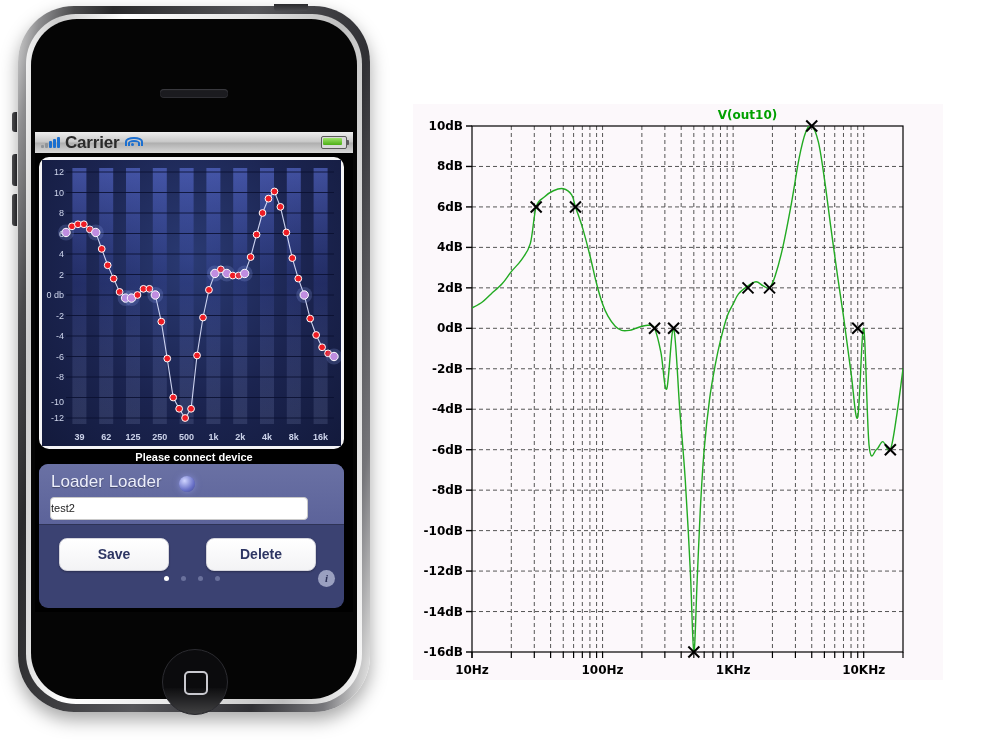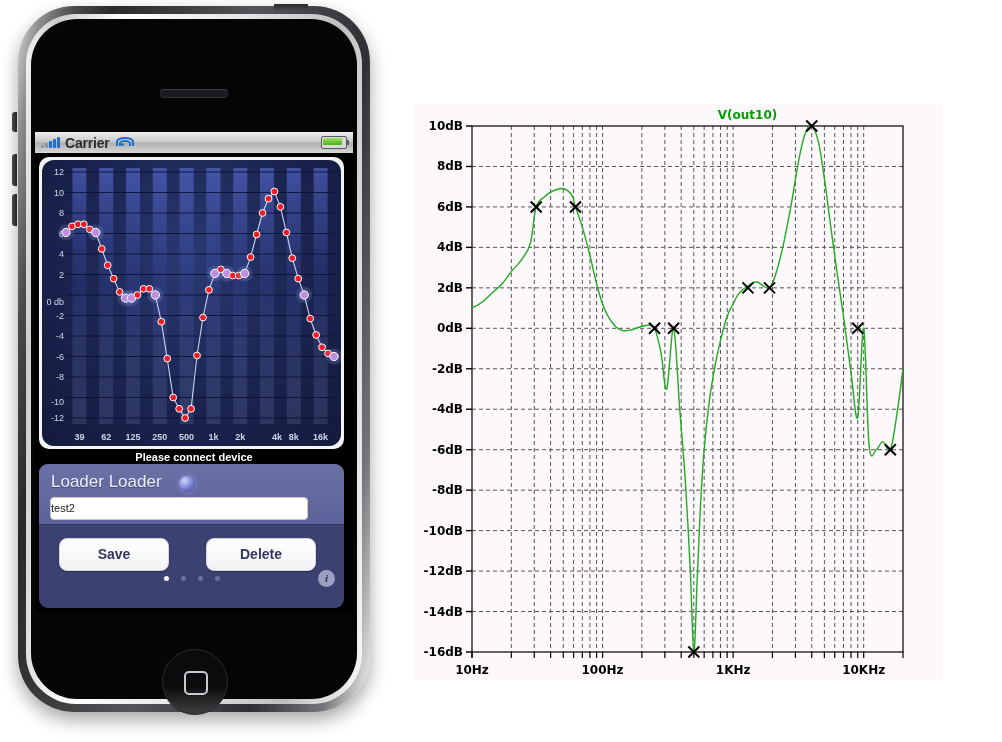--- a/index.html
+++ b/index.html
@@ -38,21 +38,21 @@
       background:linear-gradient(180deg,#eeeeee 0%,#c7c7c7 48%,#aeaeae 52%,#d8d8d8 100%);
       display:flex;align-items:center;}
   .sb-left{display:flex;align-items:center;gap:5px;padding-left:6px;}
   .bars{display:flex;align-items:flex-end;gap:1px;height:10px;}
   .bars i{display:block;width:3px;border-radius:1px;background:#1b6fd0;}
   .bars i:nth-child(1){height:3px;background:#8f9499;}
   .bars i:nth-child(2){height:5px;background:#8f9499;}
   .bars i:nth-child(3){height:7px;}
   .bars i:nth-child(4){height:9px;}
   .bars i:nth-child(5){height:11px;}
-  .carrier{font-size:14px;font-weight:bold;color:#2b2b2b;letter-spacing:-.2px;}
+  .carrier{font-size:17px;font-weight:bold;color:#2b2b2b;letter-spacing:-.2px;}
   .wifi{position:relative;width:16px;height:12px;}
   .wifi span{position:absolute;left:50%;border:2px solid #1b6fd0;border-bottom:none;
       border-radius:50% 50% 0 0;}
   .wifi .w1{width:14px;height:7px;margin-left:-7px;top:0;}
   .wifi .w2{width:8px;height:4px;margin-left:-4px;top:3px;}
   .wifi .w3{width:3px;height:3px;margin-left:-1.5px;top:6px;border-radius:50%;
       background:#1b6fd0;border:none;}
   .sb-time{position:absolute;left:0;width:100%;text-align:center;font-size:13px;
       font-weight:bold;color:#1a1a1a;letter-spacing:.3px;}
   .sb-right{margin-left:auto;padding-right:6px;display:flex;align-items:center;}
@@ -60,21 +60,21 @@
       background:#d9d9d9;}
   .batt em{position:absolute;left:1px;top:1px;width:19px;height:7px;border-radius:1px;
       background:linear-gradient(180deg,#9ee36a,#4caf16);}
   .batt:after{content:"";position:absolute;right:-3px;top:3px;width:2px;height:5px;
       background:#5a5a5a;border-radius:0 1px 1px 0;}
 
   
   .app{position:absolute;left:0;top:21px;width:318px;height:459px;background:#000;}
   .eq-frame{position:absolute;left:4px;top:4px;width:305px;height:292px;border-radius:10px;
       background:#f4f4f6;padding:3px;box-sizing:border-box;}
-  .eq-inner{position:relative;width:100%;height:100%;border-radius:12px;overflow:hidden;
+  .eq-inner{position:relative;width:100%;height:100%;border-radius:0;overflow:hidden;
       background:radial-gradient(ellipse at 50% 35%,#2a3a73 0%,#1b2450 55%,#131a3c 100%);}
   .eq-svg{position:absolute;left:0;top:0;}
   .eq-ylab{position:absolute;right:100%;transform:translateY(-50%);
       color:#cfd6ec;font-size:9px;white-space:nowrap;}
   .ylab-holder{position:absolute;left:22px;top:0;width:0;height:100%;}
   .xlab-holder{position:absolute;left:0;bottom:2px;width:100%;height:12px;}
   .eq-xlab{position:absolute;transform:translateX(-50%);color:#ccd3ea;font-size:9px;
       font-weight:bold;}
   .connect-msg{position:absolute;left:0;top:298px;width:318px;text-align:center;
       color:#ffffff;font-size:11px;font-weight:bold;}
@@ -246,37 +246,37 @@
               <circle cx="292" cy="196.5" r="8" fill="#8fa0e8" opacity="0.22"></circle>
               <circle cx="292" cy="196.5" r="4.2" fill="#c08de0" stroke="#ffffff" stroke-width="1"></circle>
             </svg>
           <div class="ylab-holder" id="eq-ylabs">
               <div class="eq-ylab" style="top: 12px;">12</div>
               <div class="eq-ylab" style="top: 32.5px;">10</div>
               <div class="eq-ylab" style="top: 53px;">8</div>
               <div class="eq-ylab" style="top: 73.5px;">6</div>
               <div class="eq-ylab" style="top: 94px;">4</div>
               <div class="eq-ylab" style="top: 114.5px;">2</div>
-              <div class="eq-ylab" style="top: 142px;">0 db</div>
+              <div class="eq-ylab" style="top: 135px;">0 db</div>
               <div class="eq-ylab" style="top: 155.5px;">-2</div>
               <div class="eq-ylab" style="top: 176px;">-4</div>
               <div class="eq-ylab" style="top: 196.5px;">-6</div>
               <div class="eq-ylab" style="top: 217px;">-8</div>
               <div class="eq-ylab" style="top: 242px;">-10</div>
               <div class="eq-ylab" style="top: 258px;">-12</div>
             </div>
           <div class="xlab-holder" id="eq-xlabs">
               <div class="eq-xlab" style="left: 37.4px;">39</div>
               <div class="eq-xlab" style="left: 64.2px;">62</div>
               <div class="eq-xlab" style="left: 91px;">125</div>
               <div class="eq-xlab" style="left: 117.8px;">250</div>
               <div class="eq-xlab" style="left: 144.6px;">500</div>
               <div class="eq-xlab" style="left: 171.4px;">1k</div>
               <div class="eq-xlab" style="left: 198.2px;">2k</div>
-              <div class="eq-xlab" style="left: 235px;">4k</div>
+              <div class="eq-xlab" style="left: 225px;">4k</div>
               <div class="eq-xlab" style="left: 251.8px;">8k</div>
               <div class="eq-xlab" style="left: 278.6px;">16k</div>
             </div>
         </div>
       </div>
 
       <div class="connect-msg">Please connect device</div>
 
       <div class="panel">
         <div class="panel-top">

